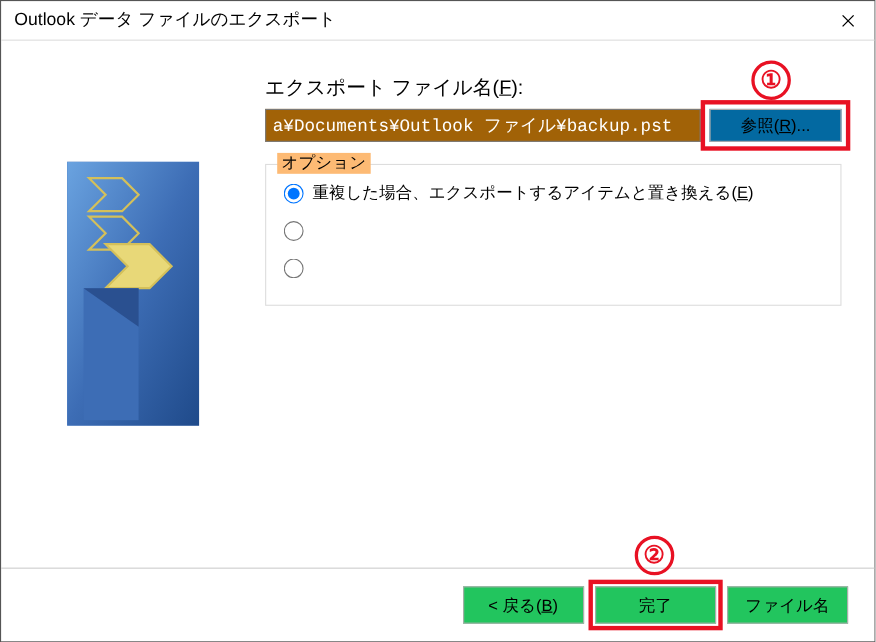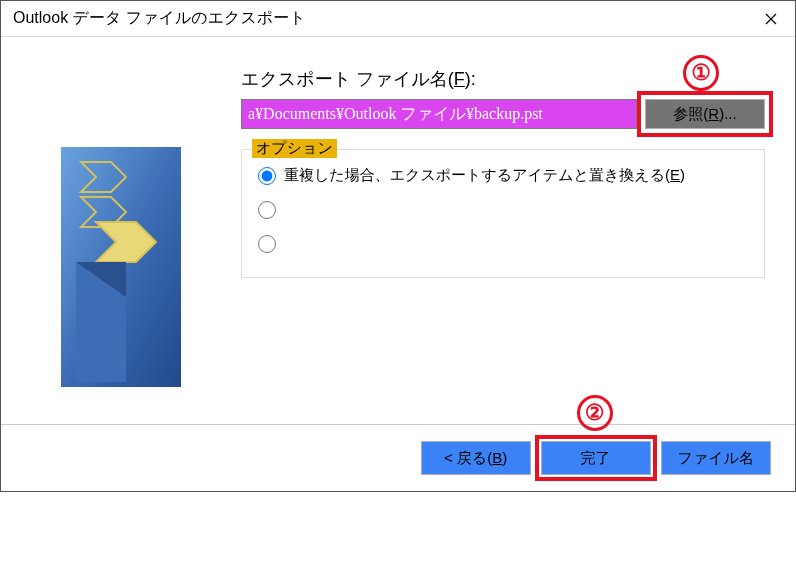--- a/index.html
+++ b/index.html
@@ -6,21 +6,21 @@
     body {
       font-family: "Yu Gothic UI", "Meiryo", sans-serif;
       font-size: 15px;
       background: #fff;
       width: 796px;
       height: 584px;
       overflow: hidden;
     }
     .window {
       width: 796px;
-      height: 492px;
+      height: 584px;
       border: 1px solid #555;
       background: #fff;
       display: flex;
       flex-direction: column;
     }
     .titlebar {
       height: 36px;
       display: flex;
       align-items: center;
       justify-content: space-between;
@@ -78,29 +78,29 @@
       gap: 8px;
       margin-bottom: 20px;
       position: relative;
     }
     .text-input {
       flex: 1;
       height: 30px;
       border: 1px solid #7a7a7a;
       padding: 2px 6px;
       font-size: 16px;
-      font-family: Liberation Serif, serif;
-      background: #d946ef;
+      font-family: Liberation Mono, monospace;
+      background: #a16207;
       color: #fff;
     }
     .text-input::selection { background: #0078d4; color: #fff; }
     .browse-btn {
       width: 120px;
       height: 30px;
-      background: #737373;
+      background: #0369a1;
       border: 1px solid #adadad;
       cursor: pointer;
       font-size: 15px;
       font-family: inherit;
     }
     .browse-wrap {
       position: relative;
       display: inline-block;
     }
     .annotation-circle {
@@ -126,21 +126,21 @@
     .box1 { top: -8px; right: -8px; width: 136px; height: 46px; }
     .options-group {
       border: 1px solid #ddd;
       padding: 8px 12px 16px 12px;
       position: relative;
     }
     .options-legend {
       position: absolute;
       top: -11px;
       left: 10px;
-      background: #eab308;
+      background: #fdba74;
       padding: 0 4px;
       font-size: 15px;
     }
     .radio-row {
       display: flex;
       align-items: center;
       gap: 8px;
       padding: 8px 4px;
       font-size: 15px;
     }
@@ -154,21 +154,21 @@
       border-top: 1px solid #ccc;
       padding: 16px 24px;
       display: flex;
       justify-content: flex-end;
       gap: 10px;
       position: relative;
     }
     .footer-btn {
       min-width: 110px;
       height: 34px;
-      background: #3b82f6;
+      background: #22c55e;
       border: 1px solid #adadad;
       cursor: pointer;
       font-size: 15px;
       font-family: inherit;
       padding: 0 16px;
     }
     .finish-wrap {
       position: relative;
       display: inline-block;
     }

